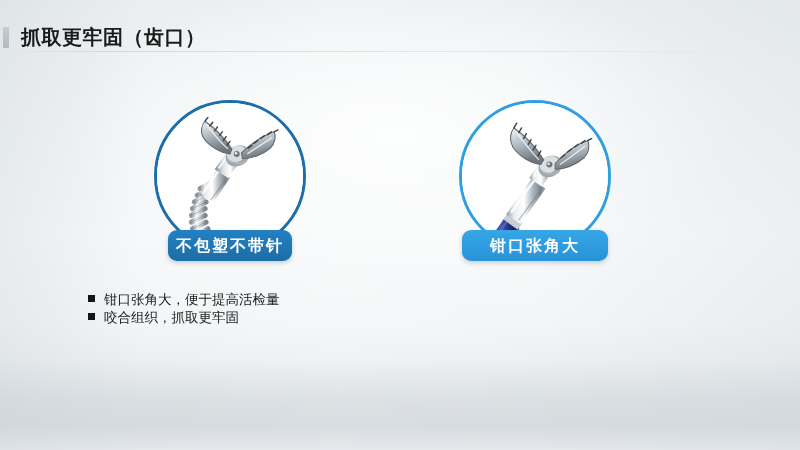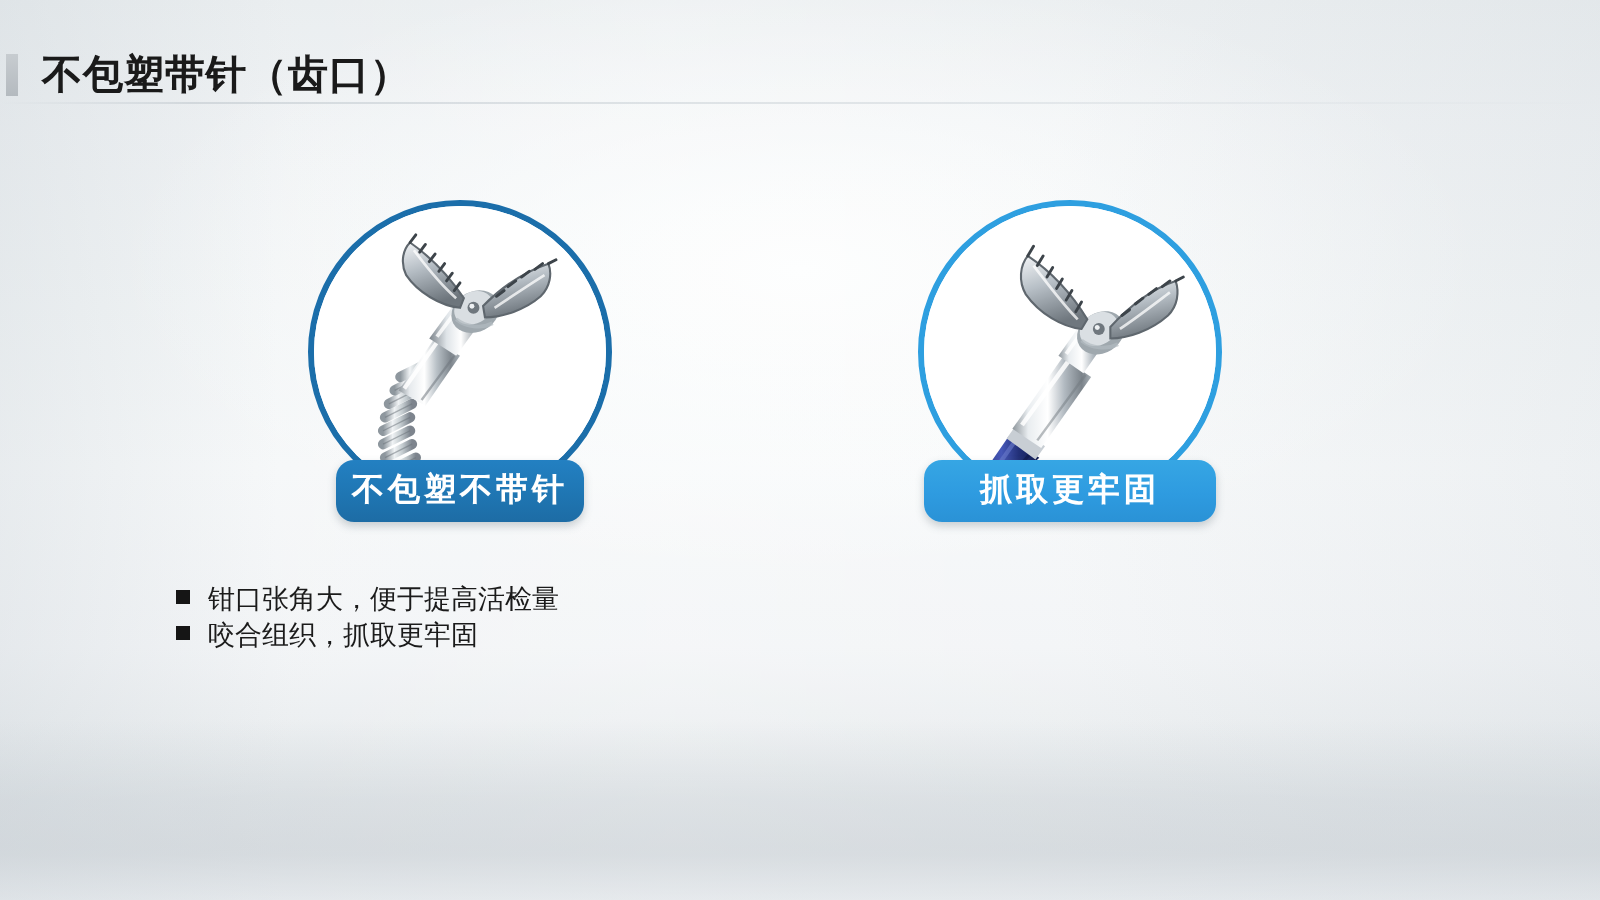--- a/index.html
+++ b/index.html
@@ -175,21 +175,21 @@
   }
   .bullet-text { display: inline-block; text-align: center; }
 </style>
 </head>
 <body>
 
 <div class="slide">
 
   <div class="title-bar">
     <div class="title-accent"></div>
-    <div class="title-text">不包塑带针（齿口）</div>
+    <div class="title-text">抓取更牢固（齿口）</div>
   </div>
   <div class="title-rule"></div>
 
   <div class="product product-left">
 
     <div class="photo-circle ring-dark">
       <svg viewBox="0 0 152 152" xmlns="http://www.w3.org/2000/svg">
         <defs>
           <linearGradient id="steelL" x1="0" y1="0" x2="1" y2="0">
             <stop offset="0%" stop-color="#8e969c"></stop>
@@ -351,21 +351,21 @@
           <path d="M117 46 L121 43"></path>
           <path d="M110 51 L114 48"></path>
           <path d="M103 57 L107 54"></path>
         </g>
         <path d="M102 64 C111 58, 120 51, 128 45" stroke="#ffffff" stroke-width="1.4" fill="none" opacity="0.75"></path>
 
         <path d="M82 70 C87 74, 95 75, 101 72" stroke="#b2bac0" stroke-width="2" fill="none" opacity="0.7"></path>
       </svg>
     </div>
 
-    <div class="badge badge-right">抓取更牢固</div>
+    <div class="badge badge-right">钳口张角大</div>
   </div>
 
   <div class="bullets bullets-left">
     <div class="bullet-row">
       <span class="bullet-mark"></span>
       <span class="bullet-text">钳口张角大，便于提高活检量</span>
     </div>
     <div class="bullet-row">
       <span class="bullet-mark"></span>
       <span class="bullet-text">咬合组织，抓取更牢固</span>

